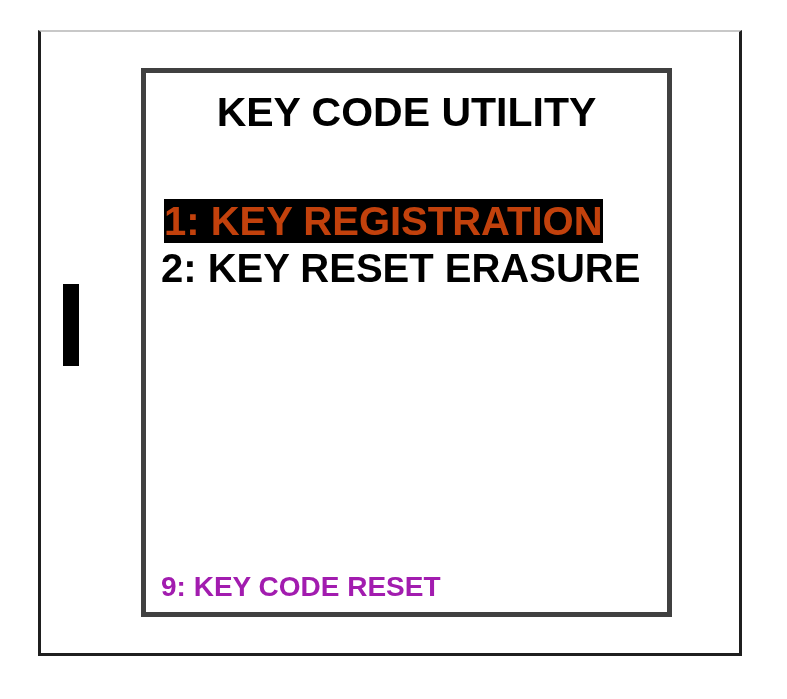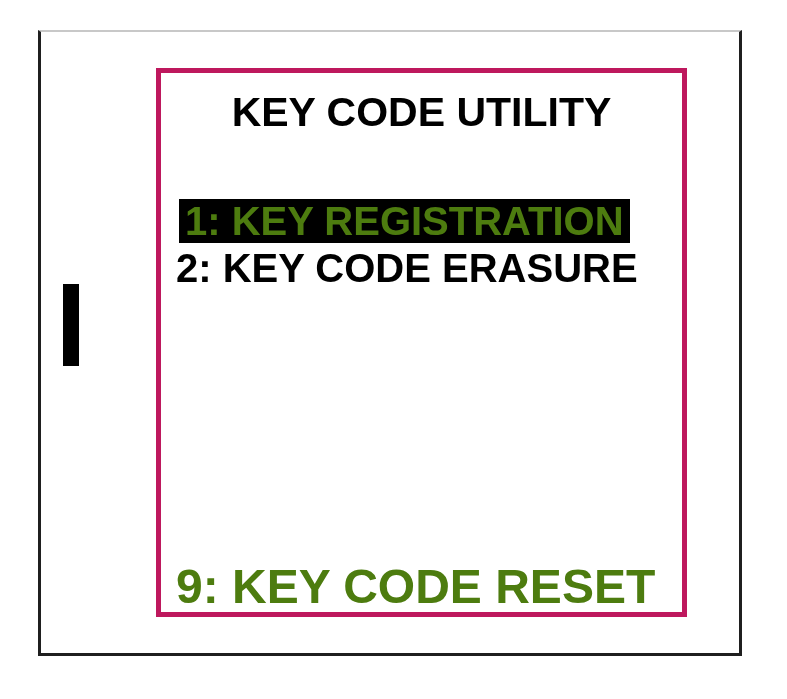--- a/index.html
+++ b/index.html
@@ -37,25 +37,25 @@
     position: absolute;
     left: 63px;
     top: 284px;
     width: 16px;
     height: 82px;
     background: #000000;
   }
   
   .screen {
     position: absolute;
-    left: 156px;
+    left: 141px;
     top: 68px;
     width: 521px;
     height: 539px;
-    border: 5px solid #be185d;
+    border: 5px solid #404040;
     background: #ffffff;
     color: #000000;
   }
   .screen-title {
     position: absolute;
     top: 16px;
     left: 0;
     width: 100%;
     text-align: center;
     font-size: 41px;
@@ -72,34 +72,34 @@
   .menu-row {
     height: 47px;
     line-height: 47px;
     font-size: 40px;
     font-weight: bold;
     white-space: nowrap;
     color: #000000;
   }
   .selected-highlight {
     background: #000000;
-    color: #4d7c0f;
+    color: #c2410c;
     margin-left: 3px;
-    padding: 0 6px;
+    padding: 0 0;
   }
   .footer-row {
     position: absolute;
     top: 490px;
     left: 15px;
     height: 47px;
     line-height: 47px;
-    font-size: 48px;
+    font-size: 28px;
     font-weight: bold;
     white-space: nowrap;
-    color: #4d7c0f;
+    color: #a21caf;
   }
 </style>
 </head>
 <body>
 
 <div class="stage">
 
   <div class="outer-frame"></div>
 
   <div class="cursor-bar"></div>
@@ -107,21 +107,21 @@
   <div class="screen">
 
     <div class="screen-title">KEY CODE UTILITY</div>
 
     <div class="menu-list">
 
       <div class="menu-row">
         <span class="selected-highlight">1: KEY REGISTRATION</span>
       </div>
 
-      <div class="menu-row">2: KEY CODE ERASURE</div>
+      <div class="menu-row">2: KEY RESET ERASURE</div>
 
 
     </div>
 
     <div class="footer-row">9: KEY CODE RESET</div>
 
   </div>
 
 </div>
 

